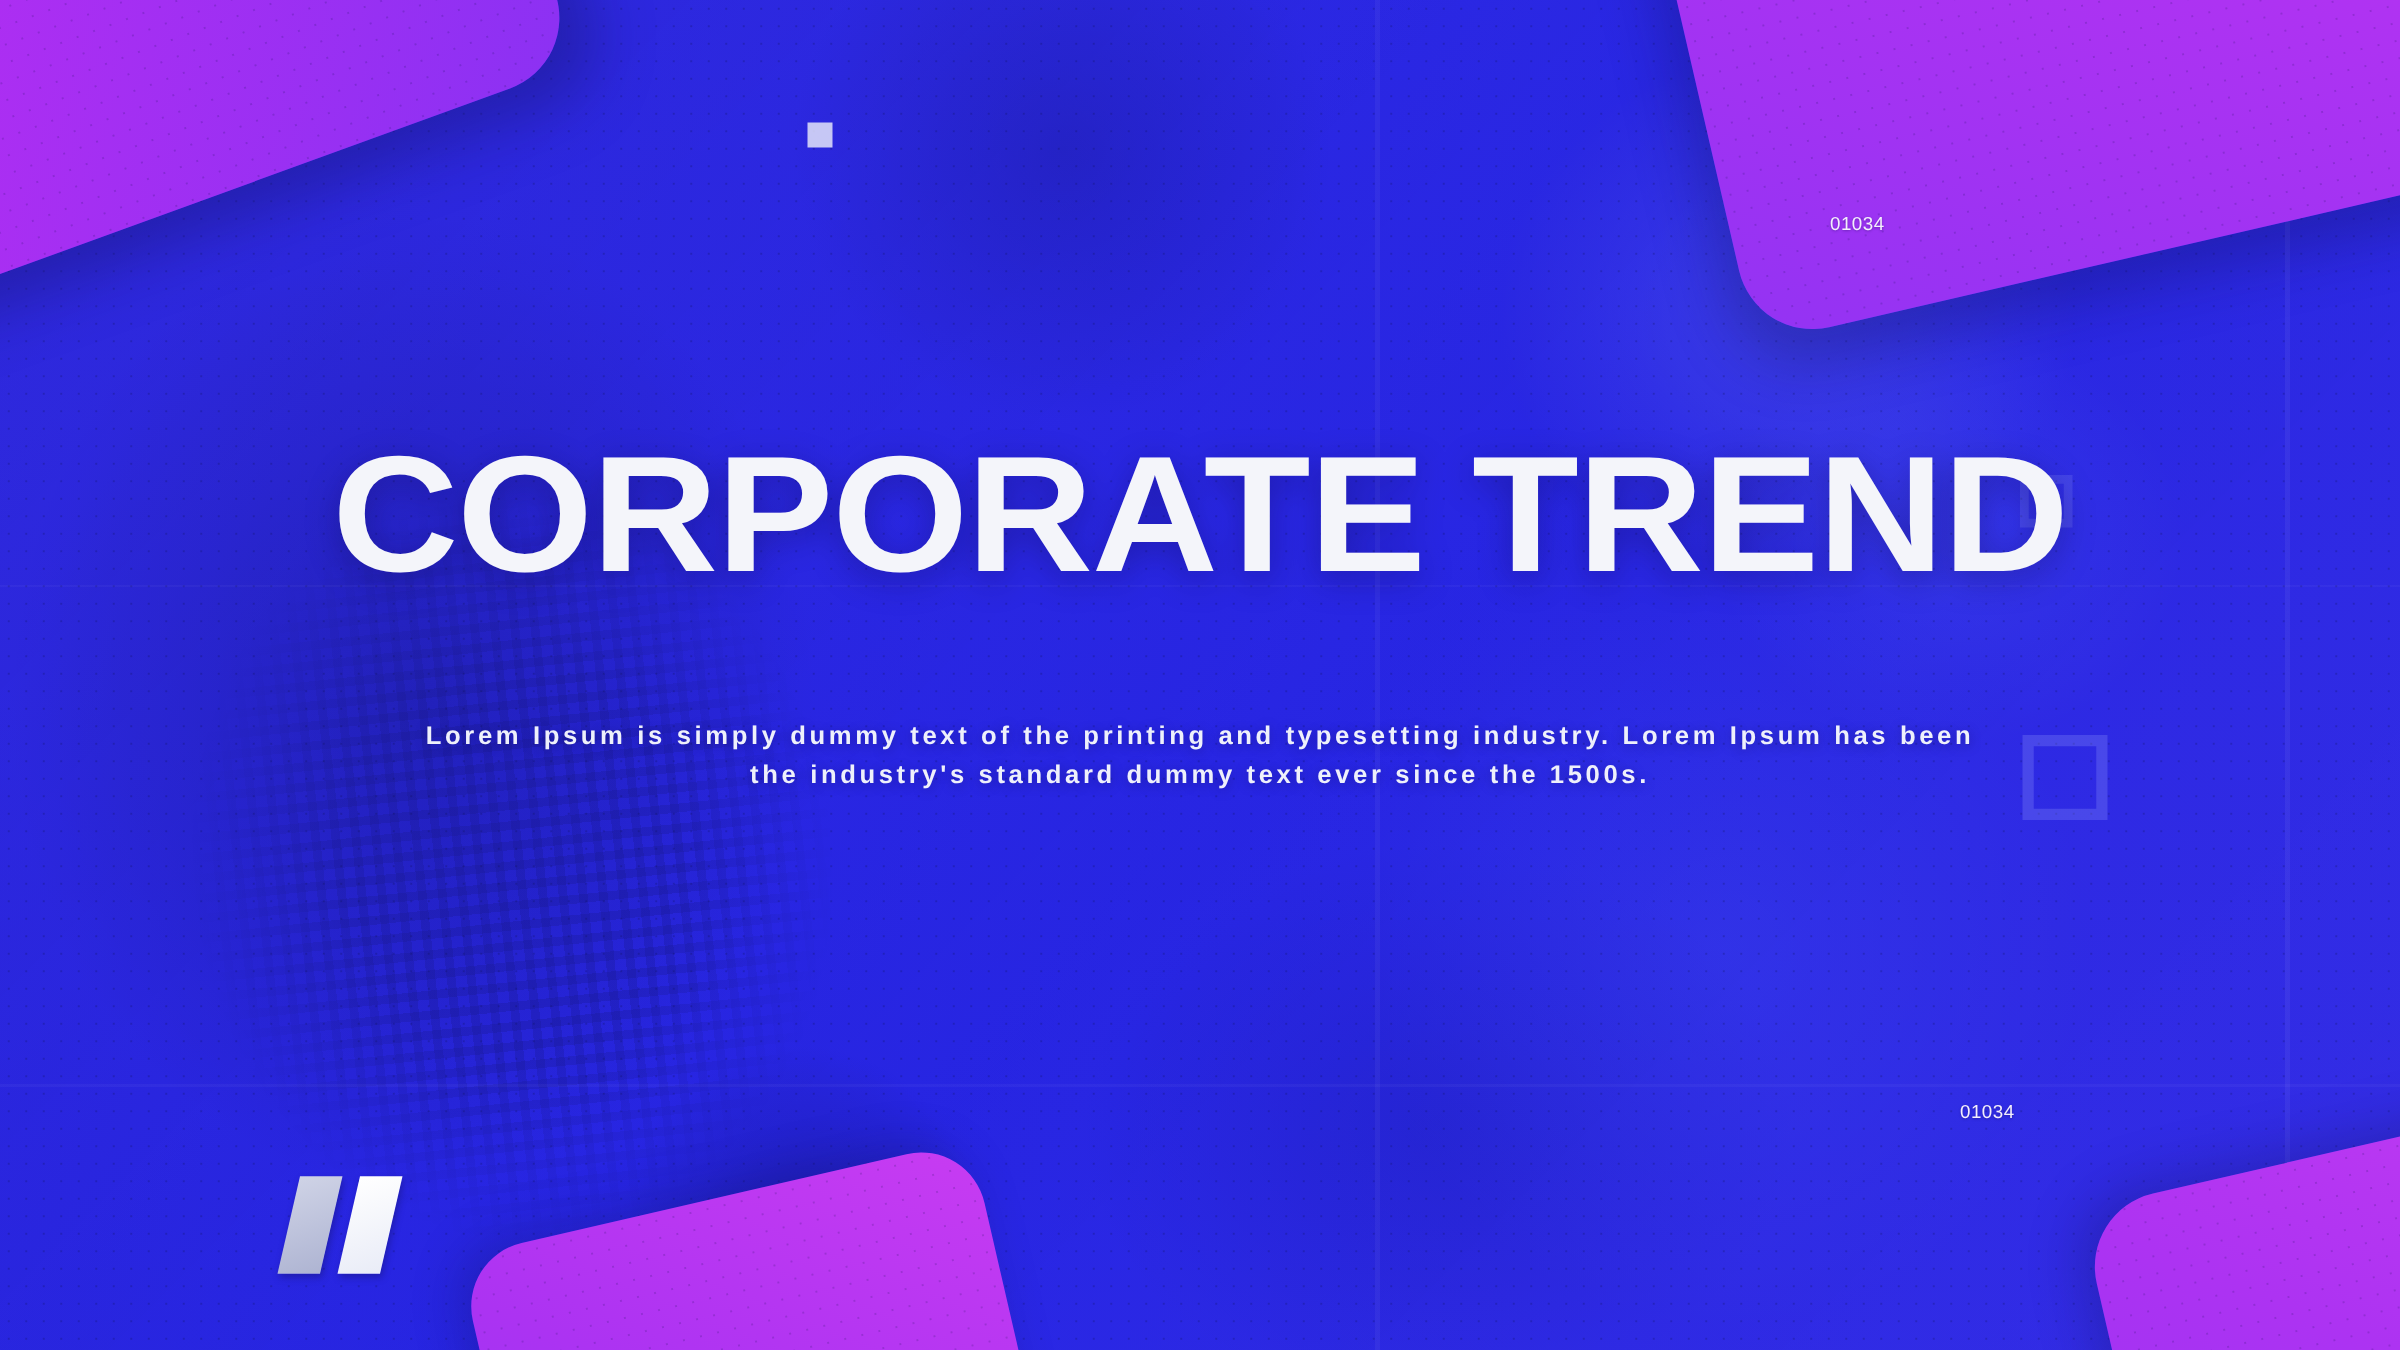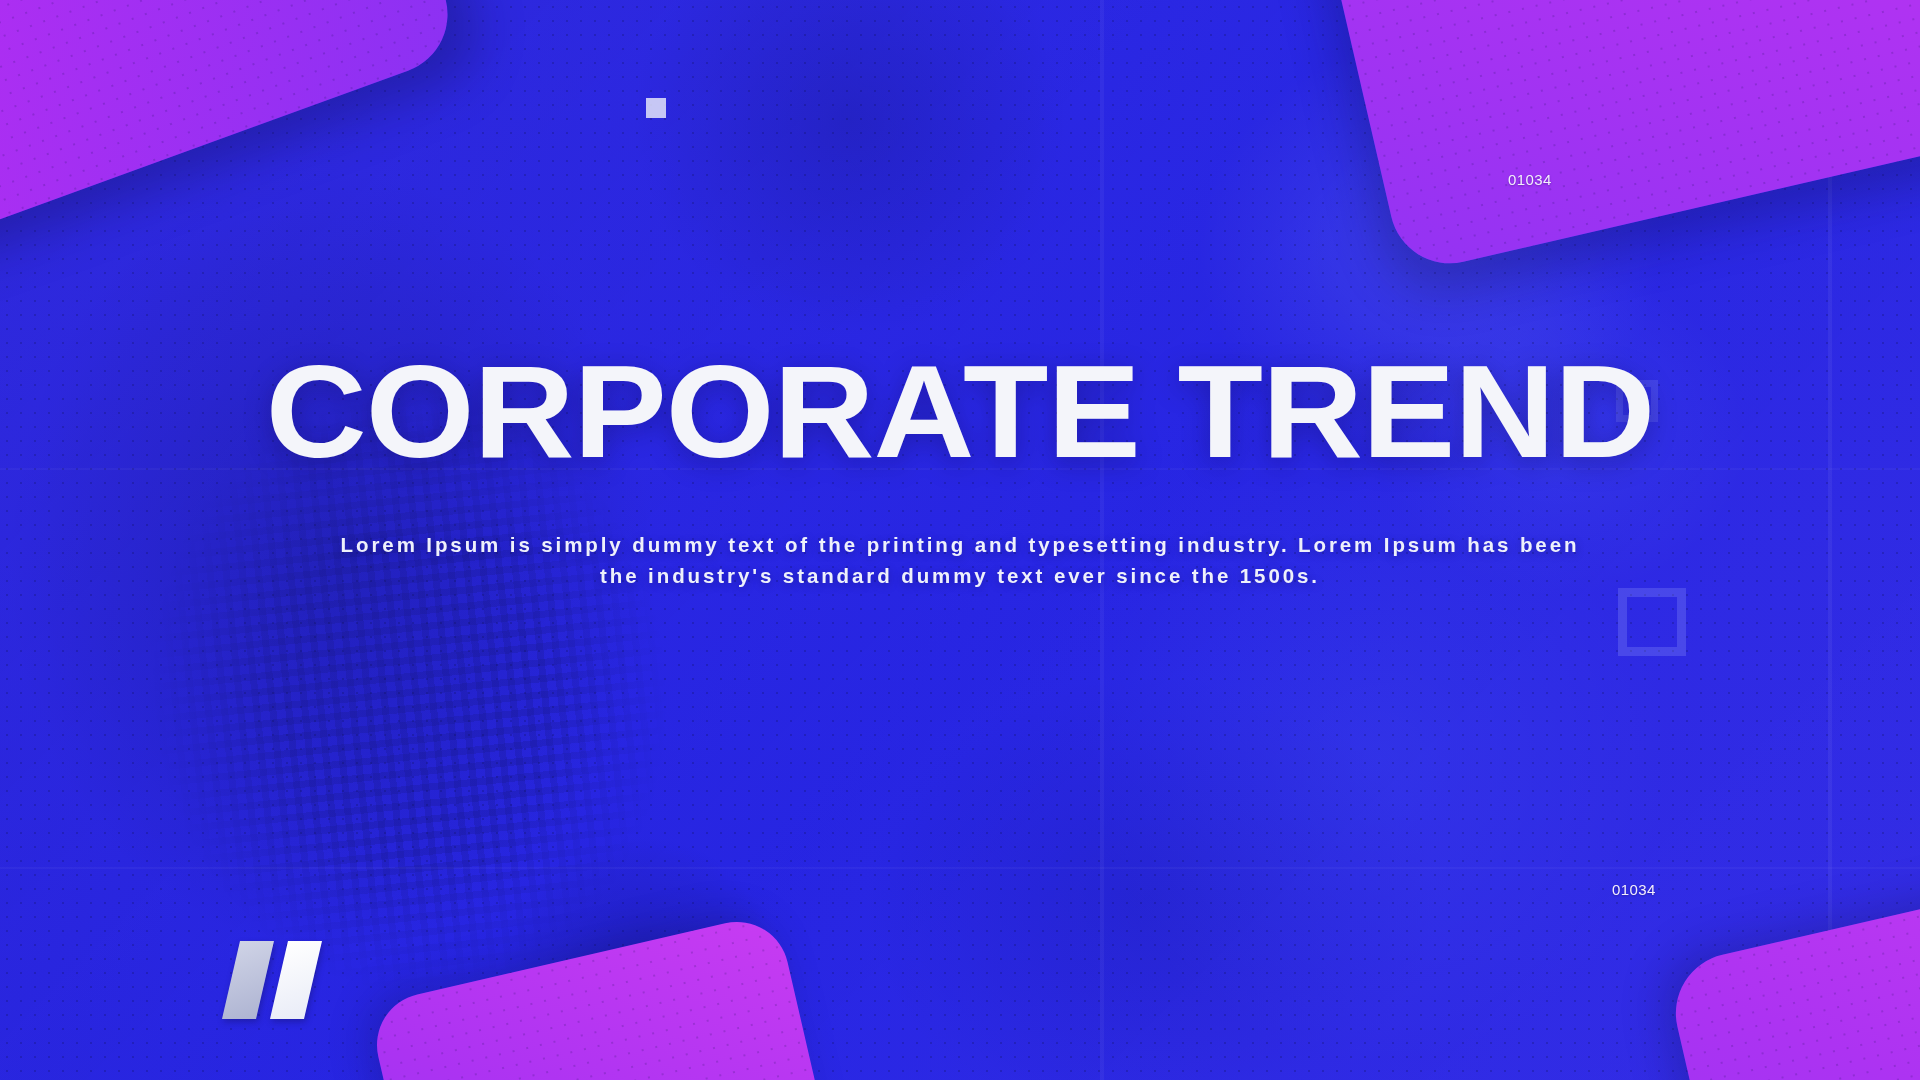--- a/index.html
+++ b/index.html
@@ -94,21 +94,21 @@
   .shape-bl{
     left:395px;top:955px;width:420px;height:300px;
     transform:rotate(-13deg);
     border-radius:52px;
     background:linear-gradient(215deg,#c83cf2 0%,#ac33f2 55%,#8f33f3 100%);
     box-shadow:-10px -8px 36px rgba(20,16,90,.26);
   }
 
   .shape-num{
     position:absolute;color:#f3eefc;font-size:15px;letter-spacing:.4px;
-    font-family:"Liberation Sans", sans-serif;text-shadow:0 1px 2px rgba(30,10,80,.35);margin-left:44px;
+    font-family:"Liberation Sans", sans-serif;text-shadow:0 1px 2px rgba(30,10,80,.35);
   }
 
   
   .mini-square{
     position:absolute;left:646px;top:98px;width:20px;height:20px;
     background:rgba(233,234,250,.82);
   }
   .outline-square{
     position:absolute;border:9px solid rgba(150,160,250,.26);
   }
@@ -143,21 +143,21 @@
     color:#f4f5fa;
     font-size:132px;
     font-weight:700;
     letter-spacing:-1px;
     line-height:1;
     white-space:nowrap;
     transform:scaleX(1.06);
     text-shadow:0 6px 26px rgba(14,10,70,.34);
   }
   .body-copy{
-    margin-top:52px;
+    margin-top:96px;
     width:1270px;
     text-align:center;
     color:#eef0fb;
     font-size:20.5px;
     font-weight:700;
     letter-spacing:2.9px;
     line-height:1.5;
     text-shadow:0 2px 9px rgba(18,14,80,.38);
   }
 </style>

